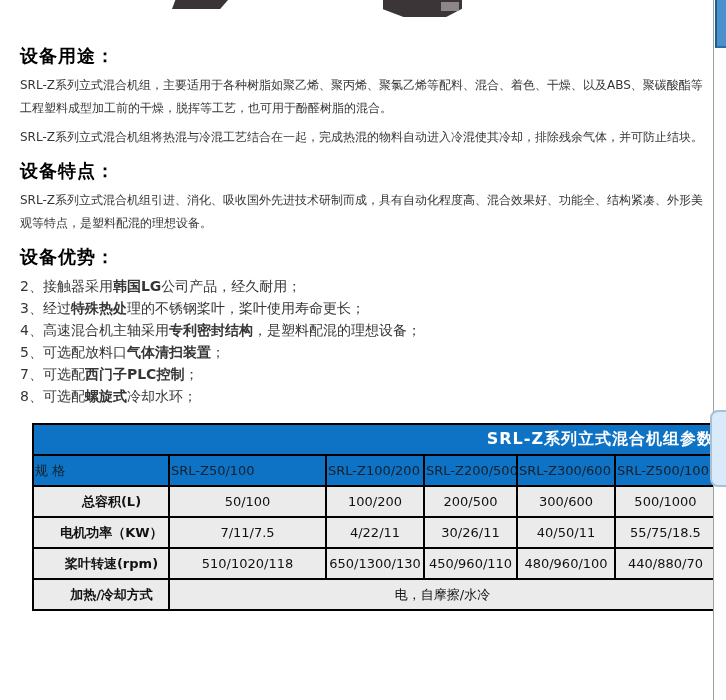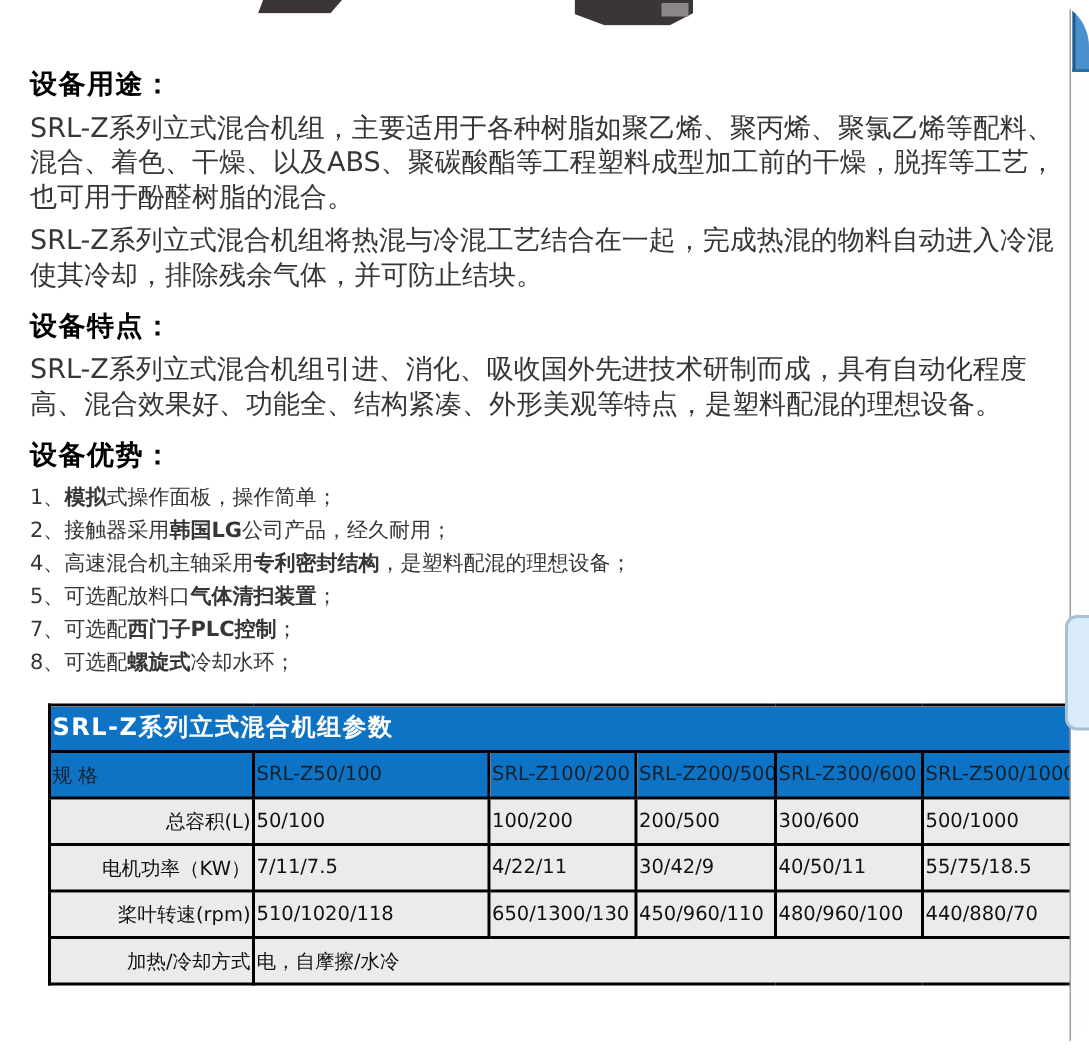--- a/index.html
+++ b/index.html
@@ -1,44 +1,44 @@
 <!DOCTYPE html>
 <html style="--blue: #0e73c4; --rowbg: #ebebeb; --thumb: #4a90cd; --widget: #d9eaf8; --text: #363636; --heading: #000000;"><head>
 <meta charset="utf-8">
 <style>
   :root{
     --blue:#0e73c4; --rowbg:#ebebeb; --thumb:#4a90cd; --widget:#d9eaf8;
     --text:#363636; --heading:#000;
   }
   html,body{margin:0;padding:0;background:#fff;}
   .page{position:relative;width:726px;height:700px;background:#fff;overflow:hidden;
-        font-family:"DejaVu Sans","Liberation Sans",sans-serif;color:var(--text);border-radius:31px;}
+        font-family:"DejaVu Sans","Liberation Sans",sans-serif;color:var(--text);}
   
   .photo-strip{position:relative;height:18px;}
   .frag-left{position:absolute;left:172px;top:0;width:56px;height:9px;background:#3b3436;
              clip-path:polygon(6% 0,100% 0,86% 100%,0 100%);}
   .frag-right{position:absolute;left:383px;top:0;width:79px;height:17px;background:#3c3537;
               clip-path:polygon(0 0,100% 0,100% 52%,80% 100%,26% 100%,0 55%);}
   .frag-right-face{position:absolute;left:441px;top:2px;width:18px;height:9px;background:#8d8688;}
   .content{padding:0 16px 0 20px;}
   h3.sec{font-size:18px;font-weight:bold;color:var(--heading);margin:26px 0 0 0;letter-spacing:1px;}
   h3.sec.tight{margin-top:10px;}
-  p.body{font-size:18px;line-height:23px;margin:6px 0 0 0;color:var(--text);}
+  p.body{font-size:12px;line-height:23px;margin:6px 0 0 0;color:var(--text);}
   .adv-list{margin-top:6px;}
   .adv-item{font-size:14px;line-height:22px;color:var(--text);}
   .adv-item .b{font-weight:bold;}
   
   table.params{border-collapse:collapse;table-layout:fixed;margin:16px 0 0 12px;width:683px;}
   table.params th,table.params td{border:2px solid #000;overflow:hidden;white-space:nowrap;}
   table.params .title{background:var(--blue);color:#fff;font-size:16px;font-weight:bold;
-                      height:27px;text-align:left;letter-spacing:1px;margin-left:26px;}
+                      height:27px;text-align:right;letter-spacing:1px;margin-left:26px;}
   table.params .model{background:var(--blue);color:#14212c;font-weight:normal;font-size:13px;
                       height:27px;text-align:left;}
-  table.params td{background:var(--rowbg);height:27px;font-size:13px;color:#111;}
-  table.params td.label{text-align:right;padding-left:22px;font-size:13px;}
+  table.params td{background:var(--rowbg);height:27px;text-align:center;font-size:13px;color:#111;}
+  table.params td.label{text-align:center;padding-left:22px;font-size:13px;font-weight:bold;}
   
   .right-line{position:absolute;top:0;left:713px;width:1px;height:700px;background:#9aa0a6;}
   .scroll-gutter{position:absolute;top:0;right:0;width:12px;height:700px;background:#fdfdfd;}
   .scroll-thumb{position:absolute;top:0;right:0;width:9px;height:46px;background:var(--thumb);
                 border-left:2px solid #1f5c8b;border-bottom:2px solid #2d6da1;}
   .float-widget{position:absolute;top:410px;right:-8px;width:20px;height:73px;background:var(--widget);
                 border:2px solid #a8bfd4;border-radius:8px;}
 </style>
 </head>
 <body>
@@ -55,22 +55,22 @@
 
     <h3 class="sec">设备用途：</h3>
     <p class="body">SRL-Z系列立式混合机组，主要适用于各种树脂如聚乙烯、聚丙烯、聚氯乙烯等配料、混合、着色、干燥、以及ABS、聚碳酸酯等工程塑料成型加工前的干燥，脱挥等工艺，也可用于酚醛树脂的混合。</p>
     <p class="body">SRL-Z系列立式混合机组将热混与冷混工艺结合在一起，完成热混的物料自动进入冷混使其冷却，排除残余气体，并可防止结块。</p>
 
     <h3 class="sec tight">设备特点：</h3>
     <p class="body">SRL-Z系列立式混合机组引进、消化、吸收国外先进技术研制而成，具有自动化程度高、混合效果好、功能全、结构紧凑、外形美观等特点，是塑料配混的理想设备。</p>
 
     <h3 class="sec tight">设备优势：</h3>
     <div class="adv-list" id="advantages-list">
-        <div class="adv-item"><span>1、</span><span class="b">模拟</span><span>式操作面板，操作简单；</span></div>
         <div class="adv-item"><span>2、接触器采用</span><span class="b">韩国LG</span><span>公司产品，经久耐用；</span></div>
+        <div class="adv-item"><span>3、经过</span><span class="b">特殊热处</span><span>理的不锈钢桨叶，桨叶使用寿命更长；</span></div>
         <div class="adv-item"><span>4、高速混合机主轴采用</span><span class="b">专利密封结构</span><span>，是塑料配混的理想设备；</span></div>
         <div class="adv-item"><span>5、可选配放料口</span><span class="b">气体清扫装置</span><span>；</span></div>
         <div class="adv-item"><span>7、可选配</span><span class="b">西门子PLC控制</span><span>；</span></div>
         <div class="adv-item"><span>8、可选配</span><span class="b">螺旋式</span><span>冷却水环；</span></div>
       </div>
 
     <table class="params" id="params-table">
         <colgroup>
           <col style="width: 136px;">
           <col style="width: 157px;">
@@ -96,21 +96,21 @@
             <td>50/100</td>
             <td>100/200</td>
             <td>200/500</td>
             <td>300/600</td>
             <td>500/1000</td>
           </tr>
           <tr>
             <td class="label">电机功率（KW）</td>
             <td>7/11/7.5</td>
             <td>4/22/11</td>
-            <td>30/42/9</td>
+            <td>30/26/11</td>
             <td>40/50/11</td>
             <td>55/75/18.5</td>
           </tr>
           <tr>
             <td class="label">桨叶转速(rpm)</td>
             <td>510/1020/118</td>
             <td>650/1300/130</td>
             <td>450/960/110</td>
             <td>480/960/100</td>
             <td>440/880/70</td>

